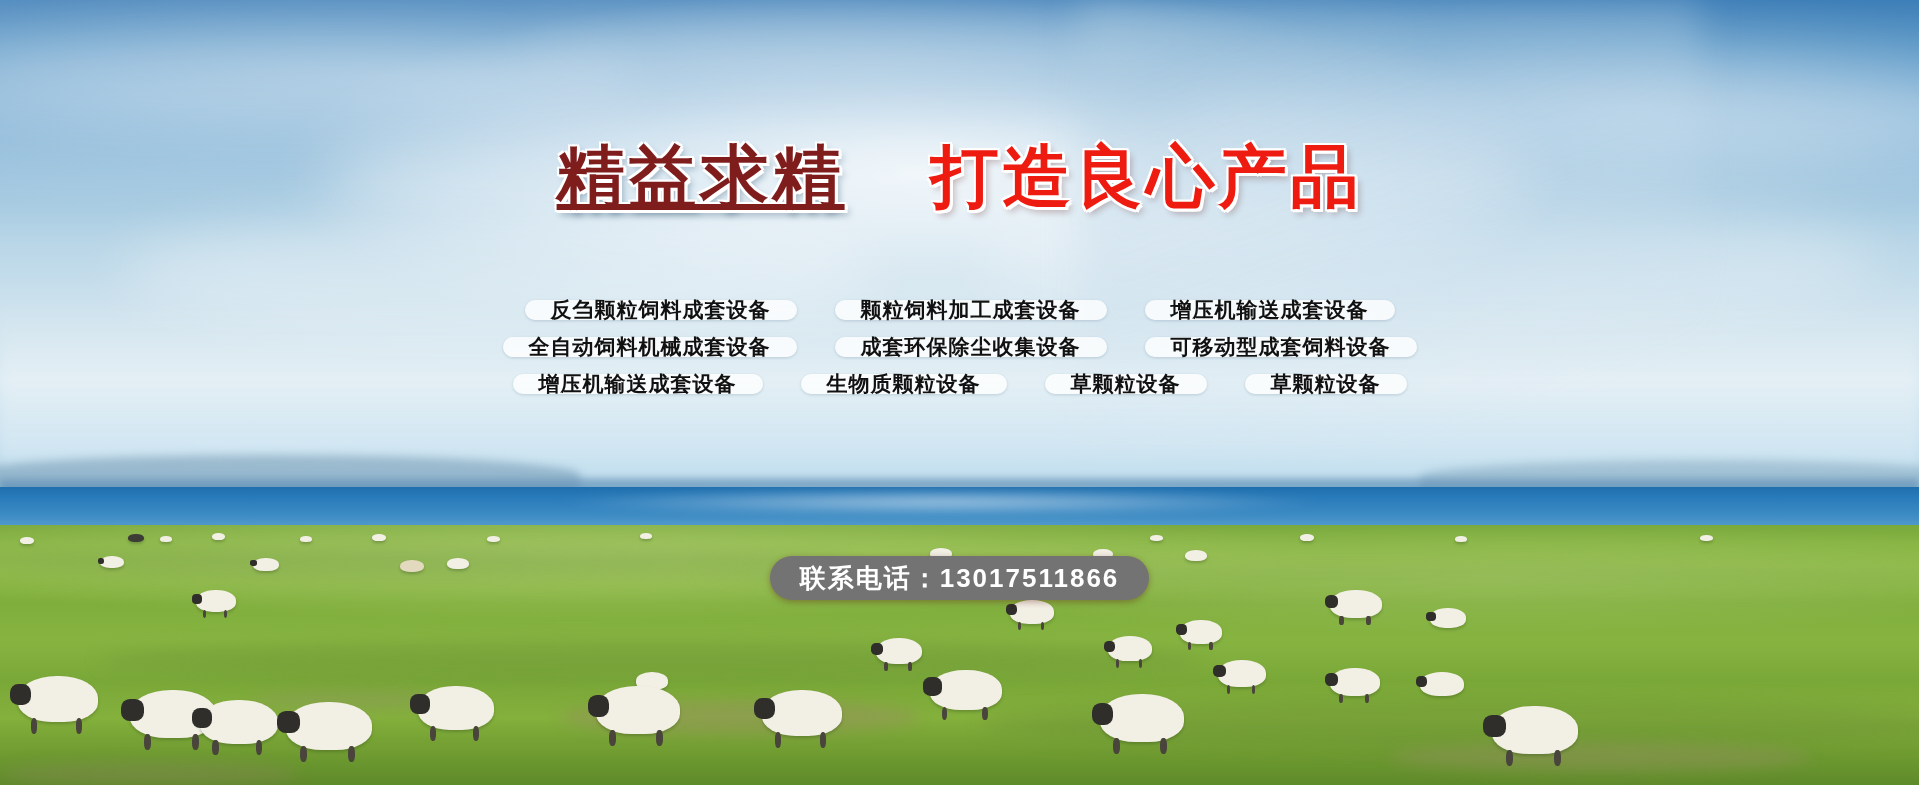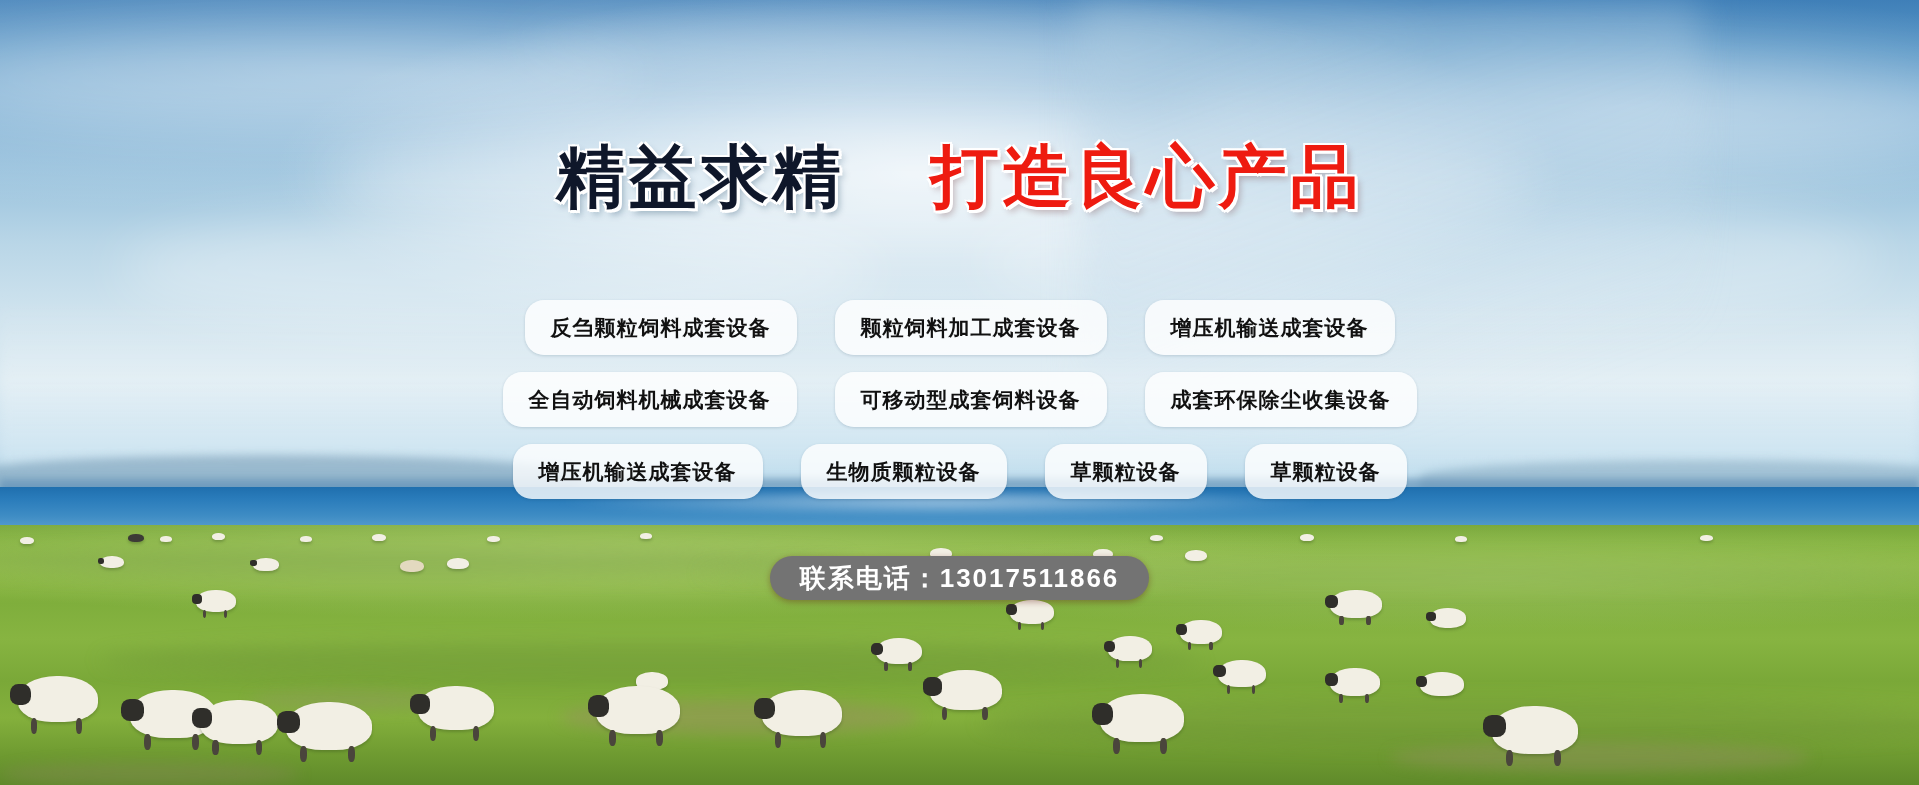--- a/index.html
+++ b/index.html
@@ -115,45 +115,46 @@
   .sheep i.leg{width:8%;height:34%;bottom:-26%;background:#4a453c;}
 
   
   .headline{
     position:absolute;left:0;top:142px;width:1919px;
     text-align:center;white-space:nowrap;
     font-size:68px;font-weight:bold;letter-spacing:4px;
     line-height:1;
   }
   .hl-blue{
-    color:#0f172a;
+    color:#7f1d1d;
     text-shadow:
       2px 2px 0 #ffffff, -2px 2px 0 #ffffff, 2px -2px 0 #ffffff, -2px -2px 0 #ffffff,
       3px 3px 0 #ffffff, 0 3px 0 #ffffff, 3px 0 0 #ffffff,
       4px 5px 7px rgba(10,50,80,.35);
+    text-decoration: underline;
   }
   .hl-gap{display:inline-block;width:40px;}
   .hl-red{
     color:#ee1b10;
     text-shadow:
       2px 2px 0 #ffffff, -2px 2px 0 #ffffff, 2px -2px 0 #ffffff, -2px -2px 0 #ffffff,
       3px 3px 0 #ffffff, 0 3px 0 #ffffff, 3px 0 0 #ffffff,
       4px 5px 7px rgba(80,10,10,.30);
   }
 
   .pillrows{
     position:absolute;left:0;top:300px;width:1919px;
   }
   .pillrow{
     display:flex;justify-content:center;align-items:center;
     gap:38px;margin-bottom:17px;
   }
   .pill{
     display:inline-flex;align-items:center;justify-content:center;
-    height:55px;padding:0 26px;
+    height:20px;padding:0 26px;
     border-radius:19px;
     background:rgba(255,255,255,.80);
     color:#111111;
     font-size:21px;font-weight:bold;letter-spacing:1px;
     white-space:nowrap;
     box-shadow:0 1px 3px rgba(30,60,90,.18);
   }
 
   .contactwrap{
     position:absolute;left:0;top:556px;width:1919px;text-align:center;
@@ -328,22 +329,22 @@
   </div>
 
   <div class="pillrows">
     <div class="pillrow">
       <span class="pill">反刍颗粒饲料成套设备</span>
       <span class="pill">颗粒饲料加工成套设备</span>
       <span class="pill">增压机输送成套设备</span>
     </div>
     <div class="pillrow">
       <span class="pill">全自动饲料机械成套设备</span>
+      <span class="pill">成套环保除尘收集设备</span>
       <span class="pill">可移动型成套饲料设备</span>
-      <span class="pill">成套环保除尘收集设备</span>
     </div>
     <div class="pillrow">
       <span class="pill">增压机输送成套设备</span>
       <span class="pill">生物质颗粒设备</span>
       <span class="pill">草颗粒设备</span>
       <span class="pill">草颗粒设备</span>
     </div>
   </div>
 
   <div class="contactwrap">

